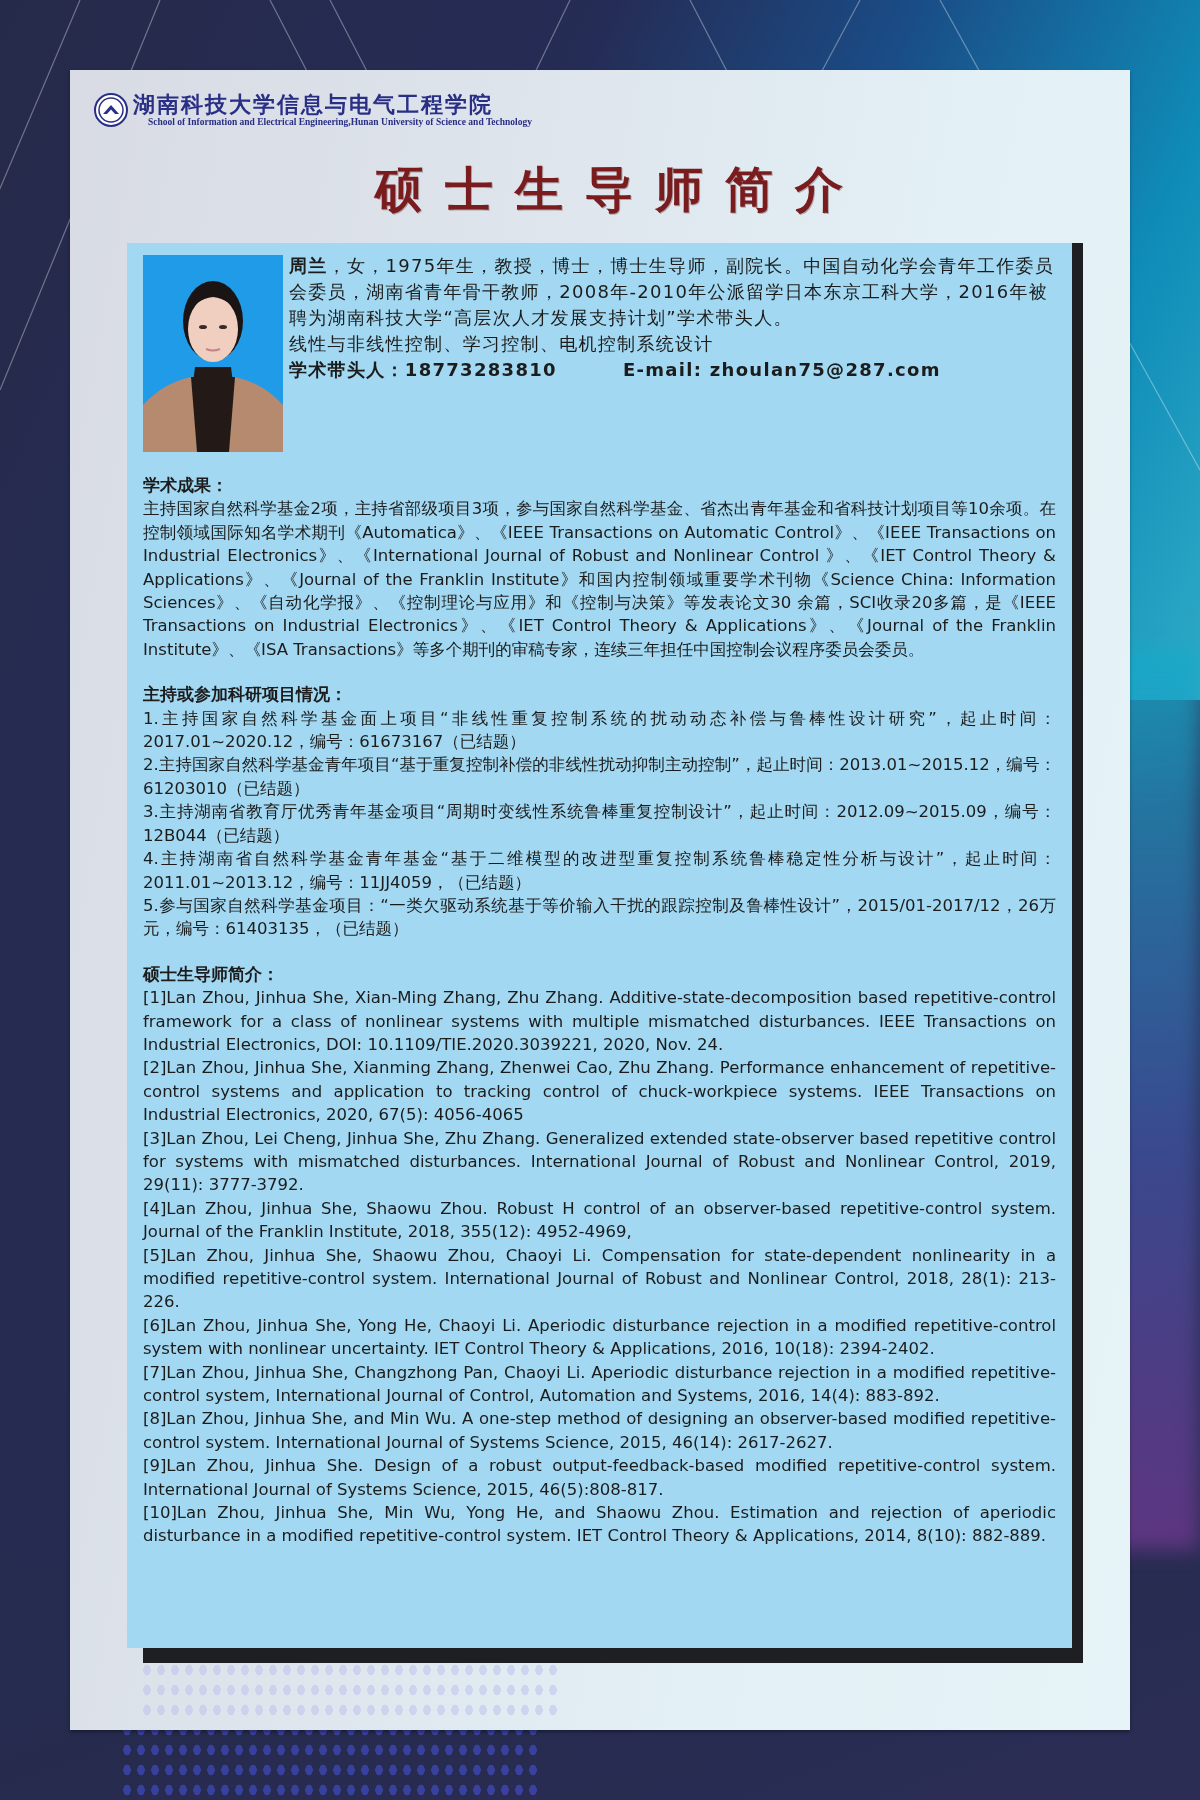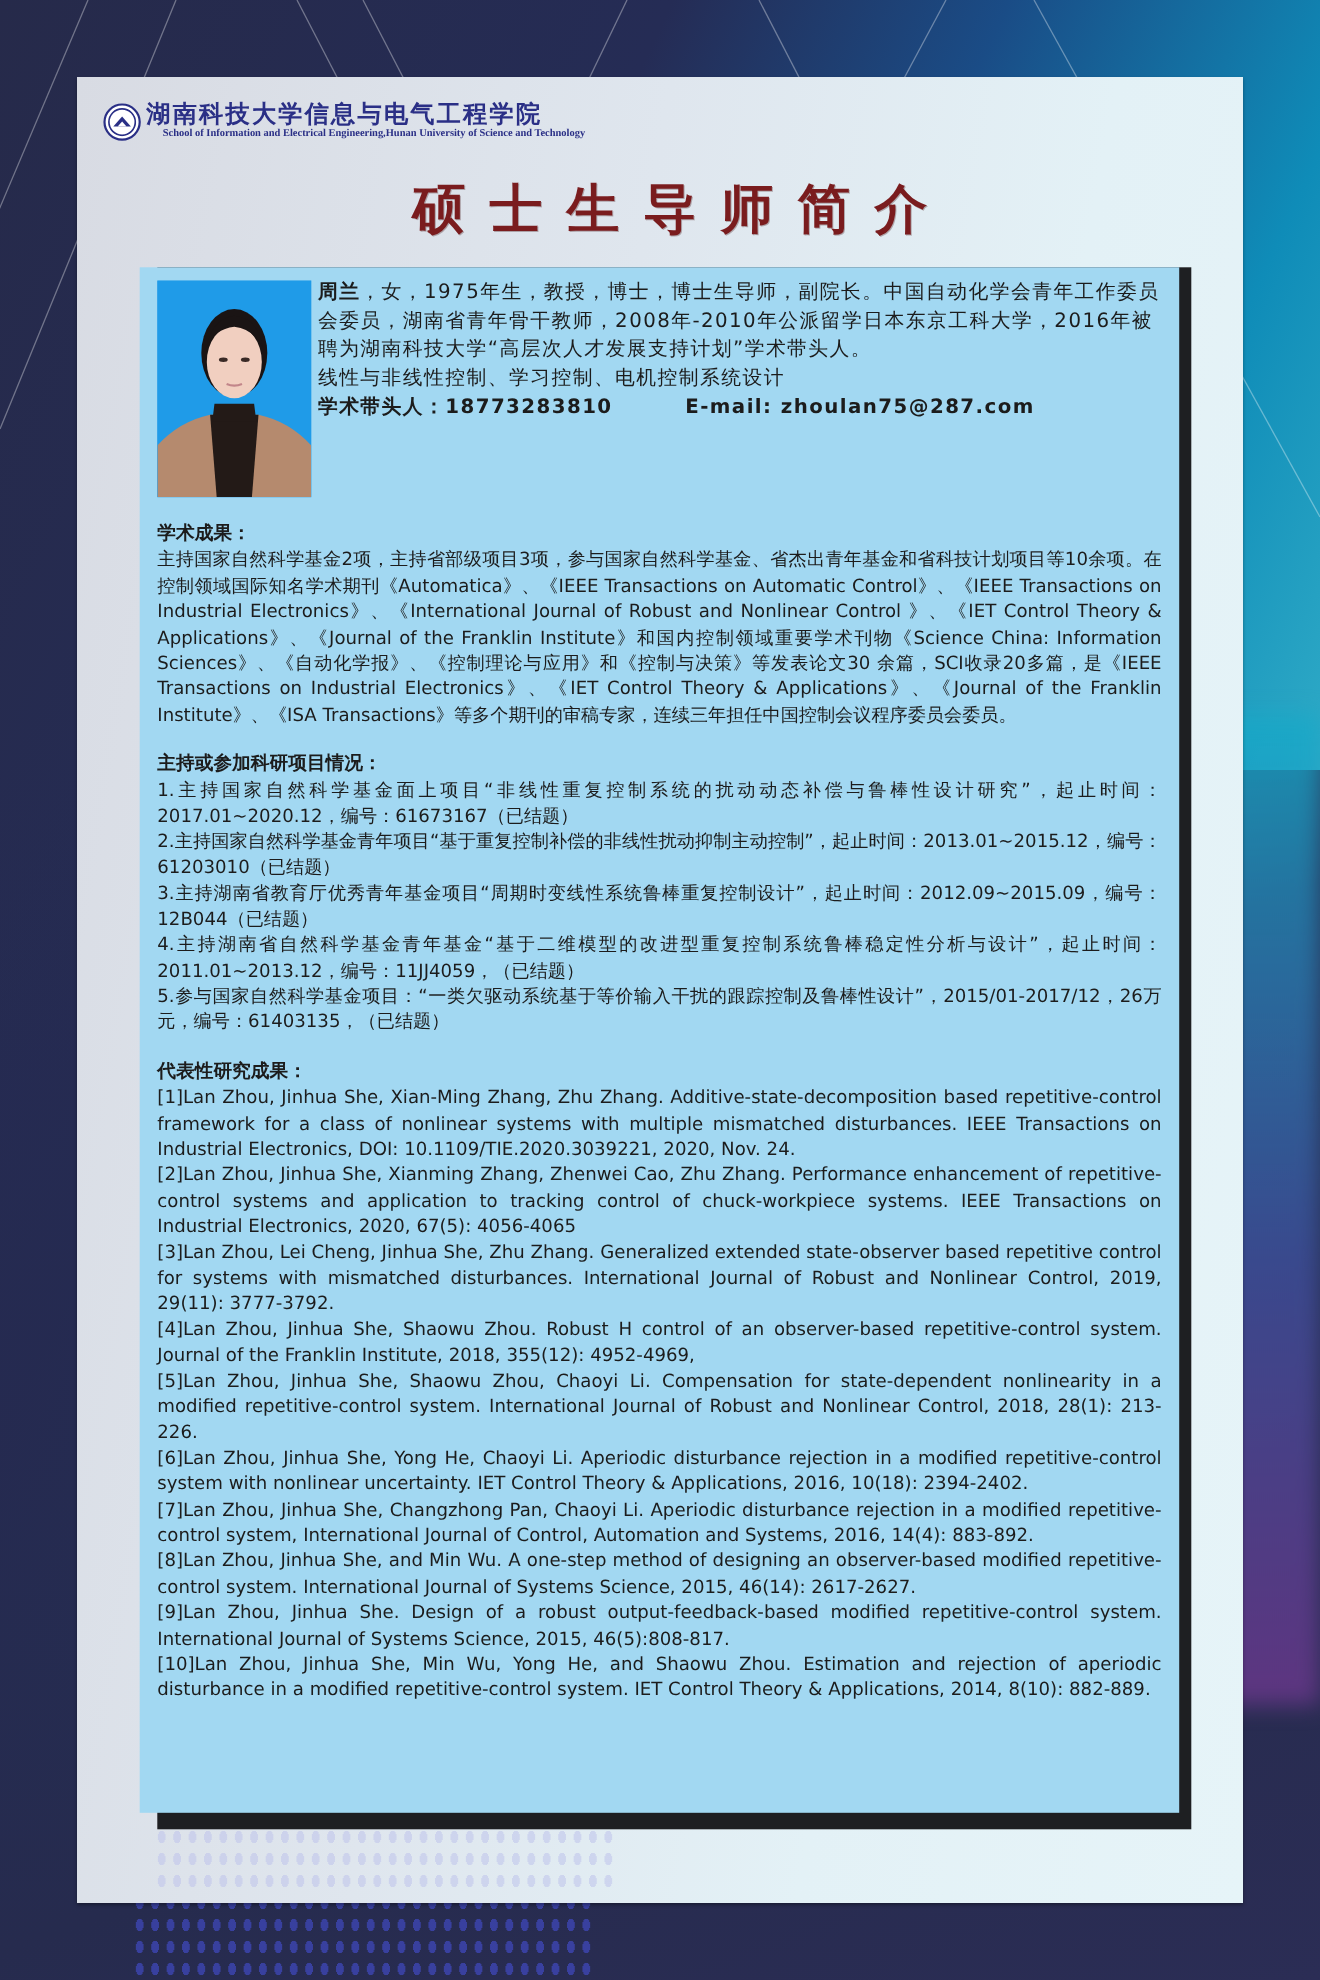--- a/index.html
+++ b/index.html
@@ -29,21 +29,21 @@
     position: absolute; left: 70px; top: 70px; width: 1060px; height: 1660px;
     background: linear-gradient(100deg, #d8dbe3 0%, #dfe6ee 40%, #e3f1f6 70%, #e6f4f8 100%);
     box-shadow: 0 2px 3px rgba(0,0,0,0.35);
   }
   .frame-dots {
     position: absolute; left: 140px; top: 1420px; width: 420px; height: 300px;
     background-image: radial-gradient(ellipse 6px 9px at center, rgba(190,195,235,0.55) 60%, transparent 62%);
     background-size: 14px 20px;
   }
   .logo {
-    position: absolute; left: 94px; top: 92px; display: flex; align-items: flex-end;
+    position: absolute; left: 94px; top: 92px; display: flex; align-items: center;
   }
   .logo-emblem {
     width: 34px; height: 34px; border-radius: 50%;
     border: 2px solid #2a2f86; background: #fff;
     display: flex; align-items: center; justify-content: center;
   }
   .logo-text { margin-left: 5px; }
   .logo-cn {
     font-family: "DejaVu Serif", "Liberation Serif", serif;
     font-size: 22px; font-weight: bold; color: #2a2f86; letter-spacing: 2px; line-height: 24px;
@@ -158,21 +158,21 @@
   <div class="section projects" style="margin-top:22px;">
     <div class="section-title">主持或参加科研项目情况：</div>
     <p>1.主持国家自然科学基金面上项目“非线性重复控制系统的扰动动态补偿与鲁棒性设计研究”，起止时间：2017.01~2020.12，编号：61673167（已结题）</p>
     <p>2.主持国家自然科学基金青年项目“基于重复控制补偿的非线性扰动抑制主动控制”，起止时间：2013.01~2015.12，编号：61203010（已结题）</p>
     <p>3.主持湖南省教育厅优秀青年基金项目“周期时变线性系统鲁棒重复控制设计”，起止时间：2012.09~2015.09，编号：12B044（已结题）</p>
     <p>4.主持湖南省自然科学基金青年基金“基于二维模型的改进型重复控制系统鲁棒稳定性分析与设计”，起止时间：2011.01~2013.12，编号：11JJ4059，（已结题）</p>
     <p>5.参与国家自然科学基金项目：“一类欠驱动系统基于等价输入干扰的跟踪控制及鲁棒性设计”，2015/01-2017/12，26万元，编号：61403135，（已结题）</p>
   </div>
 
   <div class="section pubs" style="margin-top:22px;">
-    <div class="section-title">代表性研究成果：</div>
+    <div class="section-title">硕士生导师简介：</div>
     <p class="pub">[1]Lan Zhou, Jinhua She, Xian-Ming Zhang, Zhu Zhang. Additive-state-decomposition based repetitive-control framework for a class of nonlinear systems with multiple mismatched disturbances. IEEE Transactions on Industrial Electronics, DOI: 10.1109/TIE.2020.3039221, 2020, Nov. 24.</p>
     <p class="pub">[2]Lan Zhou, Jinhua She, Xianming Zhang, Zhenwei Cao, Zhu Zhang. Performance enhancement of repetitive-control systems and application to tracking control of chuck-workpiece systems. IEEE Transactions on Industrial Electronics, 2020, 67(5): 4056-4065</p>
     <p class="pub">[3]Lan Zhou, Lei Cheng, Jinhua She, Zhu Zhang. Generalized extended state-observer based repetitive control for systems with mismatched disturbances. International Journal of Robust and Nonlinear Control, 2019, 29(11): 3777-3792.</p>
     <p class="pub">[4]Lan Zhou, Jinhua She, Shaowu Zhou. Robust H    control of an observer-based repetitive-control system. Journal of the Franklin Institute, 2018, 355(12): 4952-4969,</p>
     <p class="pub">[5]Lan Zhou, Jinhua She, Shaowu Zhou, Chaoyi Li. Compensation for state-dependent nonlinearity in a modified repetitive-control system. International Journal of Robust and Nonlinear Control, 2018, 28(1): 213-226.</p>
     <p class="pub">[6]Lan Zhou, Jinhua She, Yong He, Chaoyi Li. Aperiodic disturbance rejection in a modified repetitive-control system with nonlinear uncertainty. IET Control Theory &amp; Applications, 2016, 10(18): 2394-2402.</p>
     <p class="pub">[7]Lan Zhou, Jinhua She, Changzhong Pan, Chaoyi Li. Aperiodic disturbance rejection in a modified repetitive-control system, International Journal of Control, Automation and Systems, 2016, 14(4): 883-892.</p>
     <p class="pub">[8]Lan Zhou, Jinhua She, and Min Wu. A one-step method of designing an observer-based modified repetitive-control system. International Journal of Systems Science, 2015, 46(14): 2617-2627.</p>
     <p class="pub">[9]Lan Zhou, Jinhua She. Design of a robust output-feedback-based modified repetitive-control system. International Journal of Systems Science, 2015, 46(5):808-817.</p>
     <p class="pub">[10]Lan Zhou, Jinhua She, Min Wu, Yong He, and Shaowu Zhou. Estimation and rejection of aperiodic disturbance in a modified repetitive-control system. IET Control Theory &amp; Applications, 2014, 8(10): 882-889.</p>

